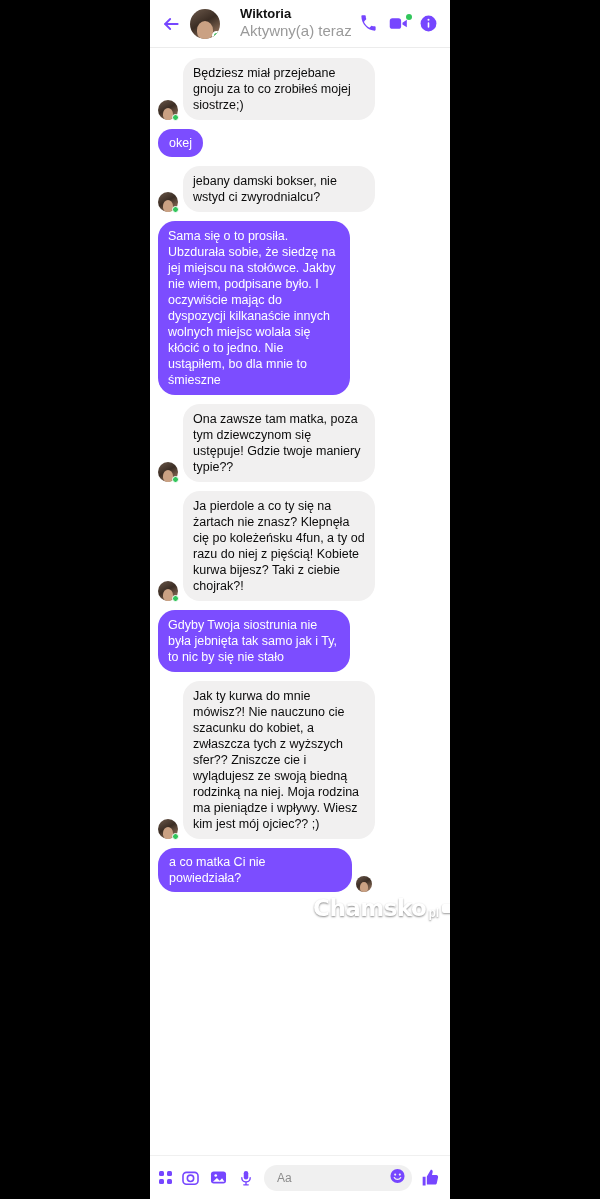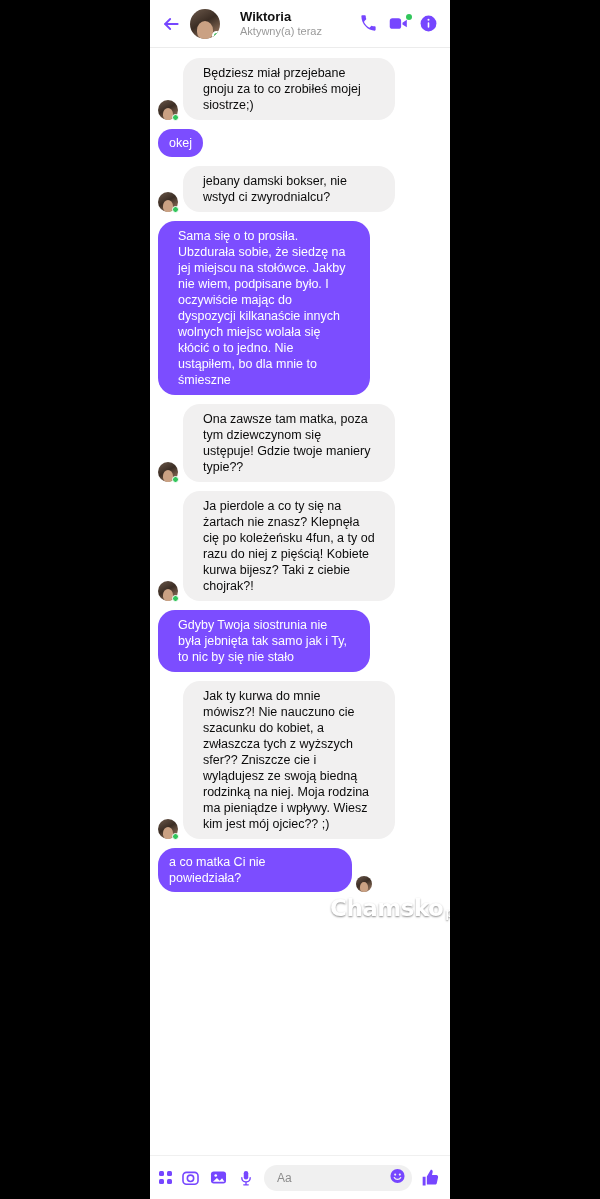--- a/index.html
+++ b/index.html
@@ -85,21 +85,21 @@
   }
   .hdr-name {
     font-size: 13px;
     font-weight: bold;
     color: #111;
     white-space: nowrap;
     overflow: hidden;
     text-overflow: ellipsis;
   }
   .hdr-status {
-    font-size: 11px;
+    font-size: 15px;
     color: #9a9a9a;
     white-space: nowrap;
     overflow: hidden;
     text-overflow: ellipsis;
   }
   .hdr-actions {
     display: flex;
     align-items: center;
     gap: 10px;
     flex: 0 0 auto;
@@ -159,21 +159,21 @@
   }
   .msg-avatar .online-dot {
     width: 7px;
     height: 7px;
     border: 1.5px solid #fff;
     right: -1px;
     bottom: -1px;
   }
   .bubble {
     max-width: 172px;
-    padding: 7px 20px;
+    padding: 7px 10px;
     border-radius: 17px;
     font-size: 12.5px;
     line-height: 1.28;
     word-wrap: break-word;
     white-space: pre-wrap;
   }
   .bubble.in {
     background: #f1f0f0;
     color: #0b0b0b;
   }
@@ -200,21 +200,21 @@
     left: 4px;
     top: 6px;
     width: 8px;
     height: 10px;
     border-radius: 50% 50% 40% 40%;
     background: #caa183;
   }
   
   .watermark {
     position: absolute;
-    left: 180px;
+    left: 163px;
     top: 893px;
     display: flex;
     align-items: center;
     z-index: 50;
     pointer-events: none;
   }
   .wm-text {
     font-family: "DejaVu Sans", sans-serif;
     font-size: 23px;
     font-weight: bold;

